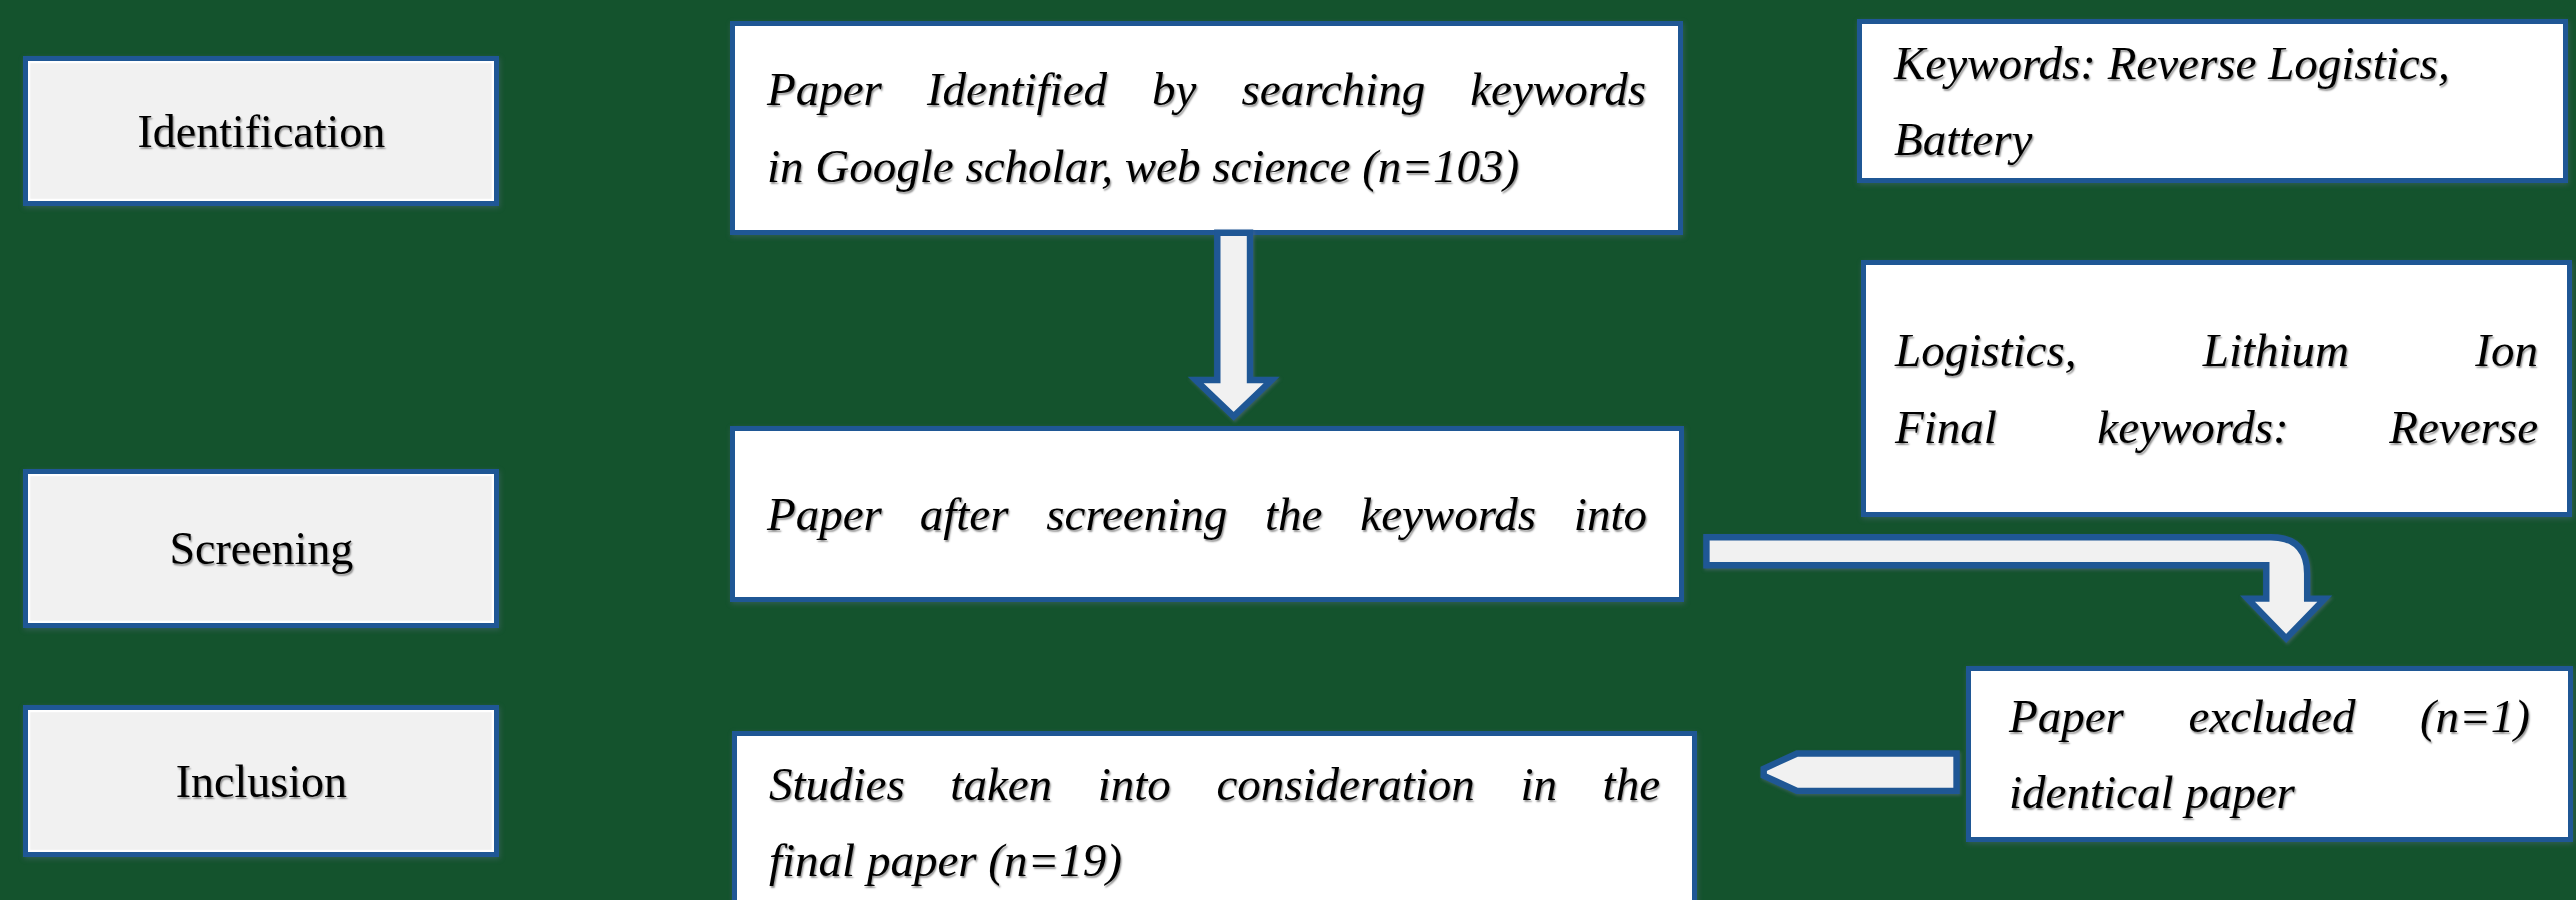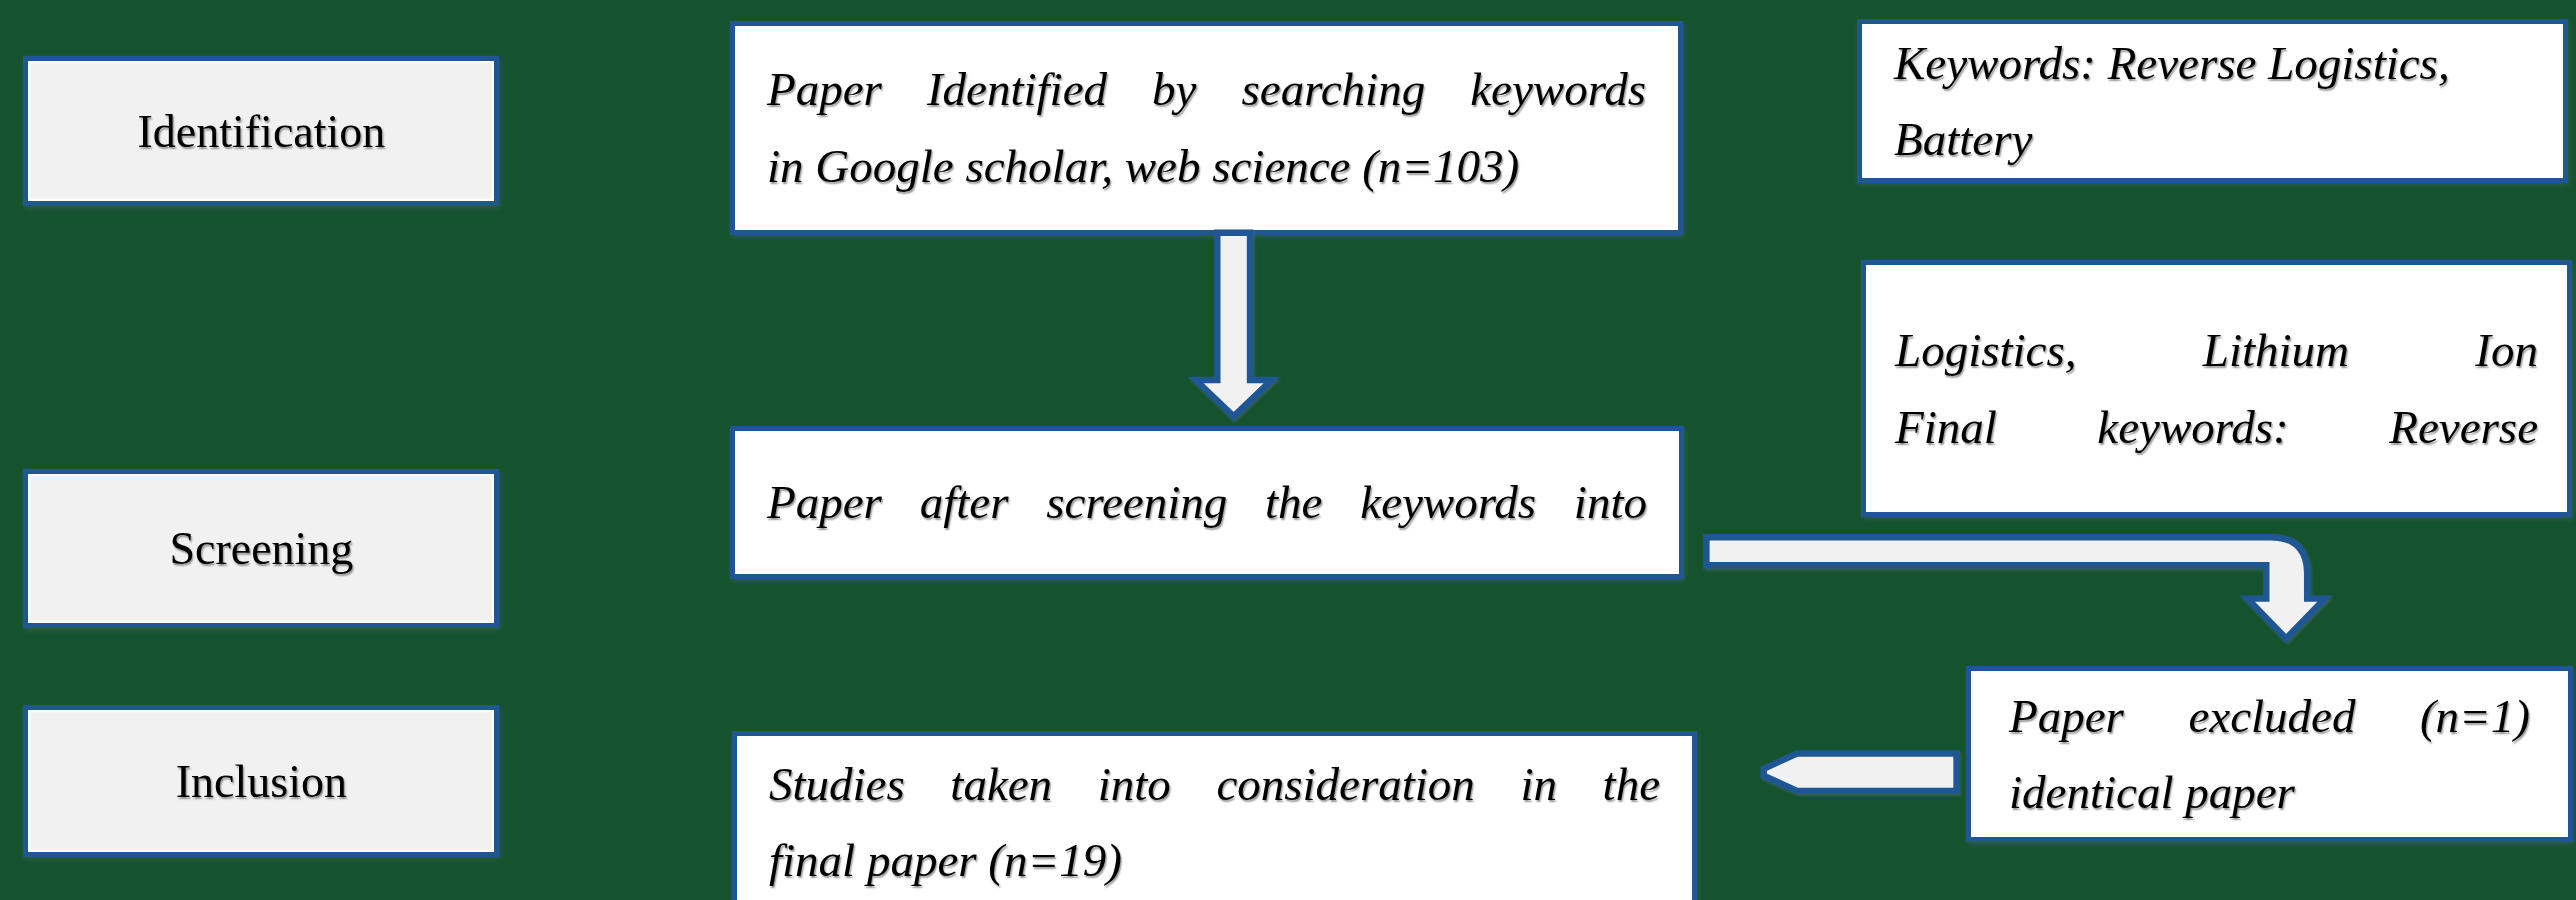--- a/index.html
+++ b/index.html
@@ -33,21 +33,21 @@
   }
   .white p{margin:0;width:100%;font-style:italic;}
   .ln{display:block;text-align:left;}
   .jl{text-align:justify;text-align-last:justify;}
   
   .s0{left:23.4px;top:56px;width:476px;height:150px;}
   .s1{left:23.4px;top:469px;width:476px;height:159px;}
   .s2{left:23.4px;top:705px;width:476px;height:152px;}
   
   .f0{left:730px;top:20.5px;width:953px;height:214px;padding:0 32px;}
-  .f1{left:730px;top:426px;width:954px;height:153px;padding:0 32px;}
+  .f1{left:730px;top:426px;width:954px;height:176px;padding:0 32px;}
   .f2{left:732px;top:693px;width:965px;height:182px;padding:0 32px;margin-top:38px;}
   
   .n0{left:1857px;top:18.7px;width:711px;height:164px;padding:0 32px;}
   .n1{left:1861px;top:260px;width:711px;height:257px;padding:0 29px;}
   .n2{left:1966px;top:666px;width:607px;height:176px;padding:16px 38px;}
   .arrow-layer{
     position:absolute;left:0;top:0;width:2576px;height:901px;
     pointer-events:none;
   }
   .arrow-layer path{

